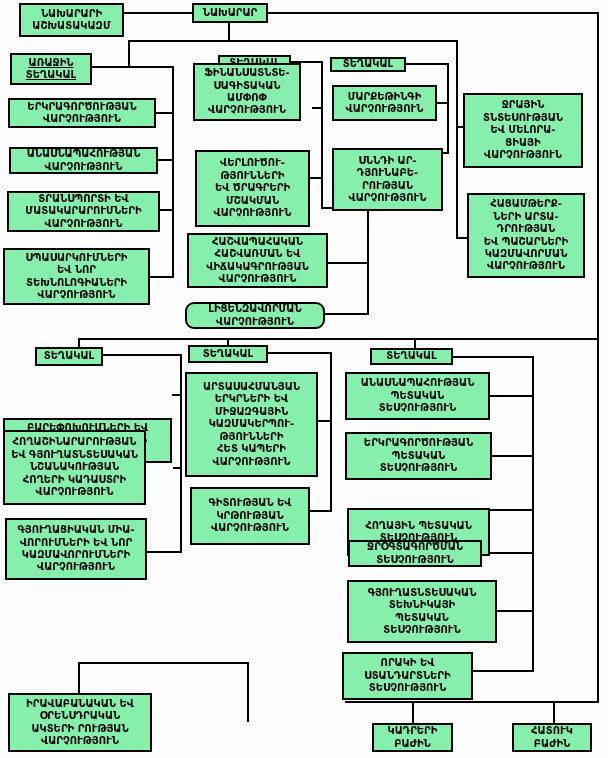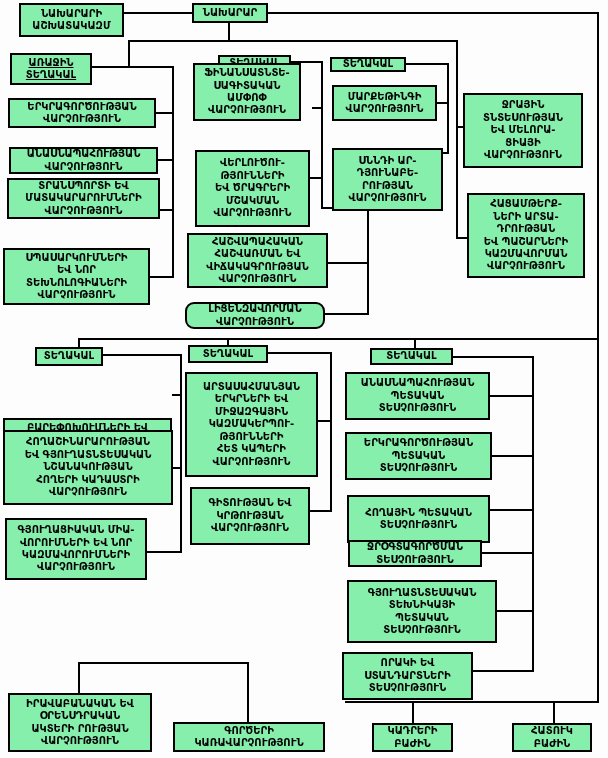--- a/index.html
+++ b/index.html
@@ -94,21 +94,21 @@
 ԱՇԽԱՏԱԿԱԶՄ</div>
     <div class="node" style="left: 192px; top: 3px; width: 76px; height: 20px;">ՆԱԽԱՐԱՐ</div>
     <div class="node" style="left: 10px; top: 53px; width: 82px; height: 32px; text-decoration: underline;">ԱՌԱՋԻՆ
 ՏԵՂԱԿԱԼ</div>
     <div class="node" style="left: 218px; top: 55px; width: 73px; height: 16px;">ՏԵՂԱԿԱԼ</div>
     <div class="node" style="left: 330px; top: 57px; width: 76px; height: 15px;">ՏԵՂԱԿԱԼ</div>
     <div class="node" style="left: 8px; top: 98px; width: 148px; height: 30px;">ԵՐԿՐԱԳՈՐԾՈՒԹՅԱՆ
 ՎԱՐՉՈՒԹՅՈՒՆ</div>
     <div class="node" style="left: 9px; top: 147px; width: 149px; height: 27px;">ԱՆԱՍՆԱՊԱՀՈՒԹՅԱՆ
 ՎԱՐՉՈՒԹՅՈՒՆ</div>
-    <div class="node" style="left: 7px; top: 178px; width: 153px; height: 41px; text-align: center;">ՏՐԱՆՍՊՈՐՏԻ ԵՎ
+    <div class="node" style="left: 7px; top: 191px; width: 153px; height: 41px; text-align: center;">ՏՐԱՆՍՊՈՐՏԻ ԵՎ
 ՄԱՏԱԿԱՐԱՐՈՒՄՆԵՐԻ
 ՎԱՐՉՈՒԹՅՈՒՆ</div>
     <div class="node" style="left: 3px; top: 248px; width: 147px; height: 57px;">ՍՊԱՍԱՐԿՈՒՄՆԵՐԻ
 ԵՎ ՆՈՐ
 ՏԵԽՆՈԼՈԳԻԱՆԵՐԻ
 ՎԱՐՉՈՒԹՅՈՒՆ</div>
     <div class="node" style="left: 193px; top: 63px; width: 108px; height: 58px;">ՖԻՆԱՆՍԱՏՆՏԵ-
 ՍԱԳԻՏԱԿԱՆ
 ԱՄՓՈՓ
 ՎԱՐՉՈՒԹՅՈՒՆ</div>
@@ -139,21 +139,21 @@
 ԴՐՈՒԹՅԱՆ
 ԵՎ ՊԱՇԱՐՆԵՐԻ
 ԿԱԶՄԱՎՈՐՄԱՆ
 ՎԱՐՉՈՒԹՅՈՒՆ</div>
     <div class="node" style="left: 35px; top: 347px; width: 68px; height: 19px;">ՏԵՂԱԿԱԼ</div>
     <div class="node" style="left: 188px; top: 345px; width: 80px; height: 18px;">ՏԵՂԱԿԱԼ</div>
     <div class="node" style="left: 370px; top: 348px; width: 83px; height: 17px;">ՏԵՂԱԿԱԼ</div>
     <div class="node" style="left: 3px; top: 370px; width: 169px; height: 45px; margin-top: 48px;">ԲԱՐԵՓՈԽՈՒՄՆԵՐԻ ԵՎ
 ՍԵՓԱԿԱՆԱՇՆՈՐՀՄԱՆ
 ՎԱՐՉՈՒԹՅՈՒՆ</div>
-    <div class="node" style="left: 3px; top: 430px; width: 170px; height: 75px;">ՀՈՂԱՇԻՆԱՐԱՐՈՒԹՅԱՆ
+    <div class="node" style="left: 3px; top: 430px; width: 143px; height: 75px;">ՀՈՂԱՇԻՆԱՐԱՐՈՒԹՅԱՆ
 ԵՎ ԳՅՈՒՂԱՏՆՏԵՍԱԿԱՆ
 ՆՇԱՆԱԿՈՒԹՅԱՆ
 ՀՈՂԵՐԻ ԿԱԴԱՍՏՐԻ
 ՎԱՐՉՈՒԹՅՈՒՆ</div>
     <div class="node" style="left: 5px; top: 518px; width: 142px; height: 62px;">ԳՅՈՒՂԱՑԻԱԿԱՆ ՄԻԱ-
 ՎՈՐՈՒՄՆԵՐԻ ԵՎ ՆՈՐ
 ԿԱԶՄԱՎՈՐՈՒՄՆԵՐԻ
 ՎԱՐՉՈՒԹՅՈՒՆ</div>
     <div class="node" style="left: 185px; top: 372px; width: 133px; height: 105px;">ԱՐՏԱՍԱՀՄԱՆՅԱՆ
 ԵՐԿՐՆԵՐԻ ԵՎ
@@ -164,34 +164,32 @@
 ՎԱՐՉՈՒԹՅՈՒՆ</div>
     <div class="node" style="left: 190px; top: 487px; width: 120px; height: 58px;">ԳԻՏՈՒԹՅԱՆ ԵՎ
 ԿՐԹՈՒԹՅԱՆ
 ՎԱՐՉՈՒԹՅՈՒՆ</div>
     <div class="node" style="left: 345px; top: 372px; width: 145px; height: 48px;">ԱՆԱՍՆԱՊԱՀՈՒԹՅԱՆ
 ՊԵՏԱԿԱՆ
 ՏԵՍՉՈՒԹՅՈՒՆ</div>
     <div class="node" style="left: 345px; top: 432px; width: 147px; height: 48px;">ԵՐԿՐԱԳՈՐԾՈՒԹՅԱՆ
 ՊԵՏԱԿԱՆ
 ՏԵՍՉՈՒԹՅՈՒՆ</div>
-    <div class="node" style="left: 347px; top: 495px; width: 143px; height: 48px;">ՀՈՂԱՅԻՆ ՊԵՏԱԿԱՆ
+    <div class="node" style="left: 347px; top: 508px; width: 143px; height: 48px;">ՀՈՂԱՅԻՆ ՊԵՏԱԿԱՆ
 ՏԵՍՉՈՒԹՅՈՒՆ</div>
     <div class="node" style="left: 348px; top: 540px; width: 134px; height: 27px;">ՋՐՕԳՏԱԳՈՐԾՄԱՆ
 ՏԵՍՉՈՒԹՅՈՒՆ</div>
     <div class="node" style="left: 347px; top: 580px; width: 150px; height: 63px;">ԳՅՈՒՂԱՏՆՏԵՍԱԿԱՆ
 ՏԵԽՆԻԿԱՅԻ
 ՊԵՏԱԿԱՆ
 ՏԵՍՉՈՒԹՅՈՒՆ</div>
     <div class="node" style="left: 342px; top: 652px; width: 131px; height: 48px;">ՈՐԱԿԻ ԵՎ
 ՍՏԱՆԴԱՐՏՆԵՐԻ
 ՏԵՍՉՈՒԹՅՈՒՆ</div>
     <div class="node" style="left: 8px; top: 693px; width: 144px; height: 59px;">ԻՐԱՎԱԲԱՆԱԿԱՆ ԵՎ
 ՕՐԵՆՍԴՐԱԿԱՆ
 ԱԿՏԵՐԻ ՐՈՒԹՅԱՆ
 ՎԱՐՉՈՒԹՅՈՒՆ</div>
-    <div class="node" style="left: 173px; top: 722px; width: 152px; height: 30px;">ԳՈՐԾԵՐԻ
-ԿԱՌԱՎԱՐՉՈՒԹՅՈՒՆ</div>
     <div class="node" style="left: 372px; top: 723px; width: 81px; height: 29px;">ԿԱԴՐԵՐԻ
 ԲԱԺԻՆ</div>
     <div class="node" style="left: 512px; top: 723px; width: 80px; height: 29px;">ՀԱՏՈՒԿ
 ԲԱԺԻՆ</div>
   </div>
 
 </body></html>

